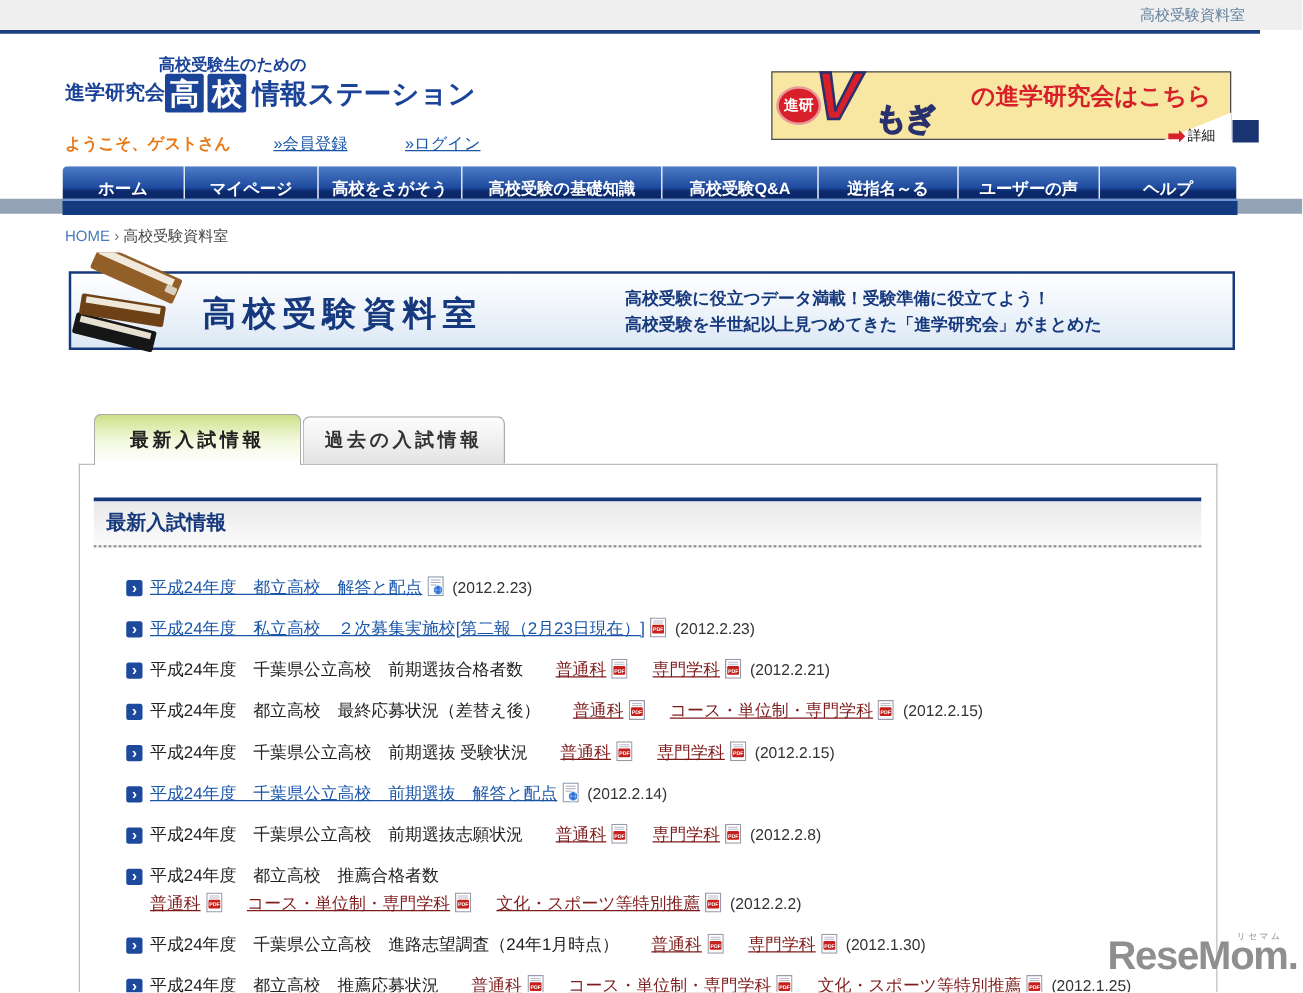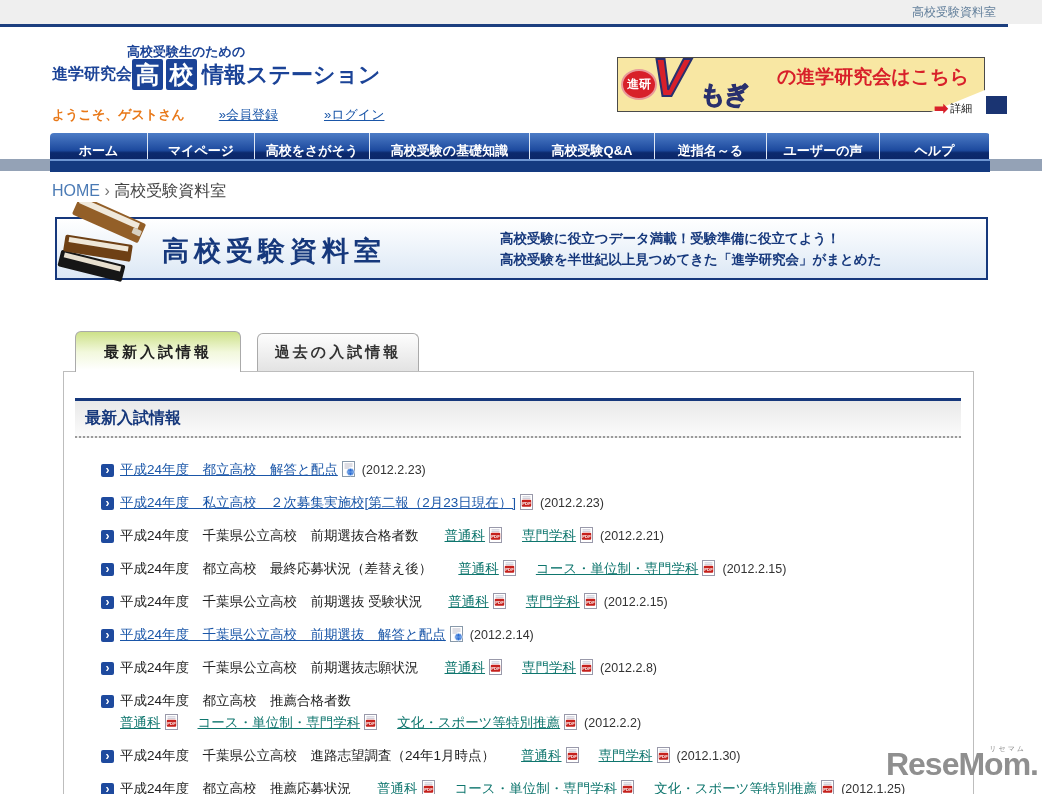--- a/index.html
+++ b/index.html
@@ -51,55 +51,55 @@
   .nav-item { background:linear-gradient(#4d7cc6 0%, #1d4a9e 48%, #0c2a6e 55%, #0a2260 100%);
               color:#fff; font-weight:bold; font-size:13px; display:flex; align-items:center; justify-content:center;
               border-right:1px solid #dfe8f5; cursor:pointer; white-space:nowrap; }
   .nav-item:last-child { border-right:none; }
   .n0{width:98px;} .n1{width:107px;} .n2{width:115px;} .n3{width:160px;} .n4{width:125px;} .n5{width:112px;} .n6{width:113px;} .n7{width:109px;}
   .slate-band { position:absolute; left:0; top:159px; width:1042px; height:12px; background:#94a2b6; }
   .navy-strip { position:absolute; left:50px; top:159px; width:940px; height:13px;
                 background:linear-gradient(#6d95d2 0, #6d95d2 2px, #143a80 2px); }
 
   
-  .crumbs { position:absolute; left:52px; top:181px; font-size:16px; color:#777; }
+  .crumbs { position:absolute; left:52px; top:181px; font-size:12px; color:#777; }
   .crumb-home { color:#4a7ab5; cursor:pointer; }
   .crumb-cur { color:#444; }
 
   
   .hero { position:absolute; left:55px; top:217px; width:933px; height:63px; border:2px solid #16387c;
           background:linear-gradient(#ffffff, #dce8f5); }
   .hero-title { position:absolute; left:105px; top:14px; font-size:27px; font-weight:bold; color:#16387c; letter-spacing:5px; }
   .hero-desc { position:absolute; left:443px; top:9px; font-size:13.5px; font-weight:bold; color:#16387c; line-height:21px; white-space:nowrap; }
   .books { position:absolute; left:54px; top:202px; z-index:3; }
 
   
   .tab { position:absolute; border:1px solid #aaa; border-bottom:none; border-radius:6px 6px 0 0;
          display:flex; align-items:center; justify-content:center; font-weight:bold; font-size:15px;
          letter-spacing:3px; cursor:pointer; z-index:4; }
   .tab-active { left:75px; top:331px; width:166px; height:41px;
                 background:linear-gradient(#cde188, #f2f8dc 50%, #ffffff 95%); color:#222; }
-  .tab-idle { left:257px; top:333px; width:162px; height:38px; z-index:1;
+  .tab-idle { left:242px; top:333px; width:162px; height:38px; z-index:1;
               background:linear-gradient(#fdfdfd, #e3e3e3); color:#333; }
 
   
   .panel { position:absolute; left:63px; top:371px; width:911px; height:424px; border:1px solid #bdbdbd;
            border-bottom:none; background:#fff; z-index:2; }
   .sec-head { margin:26px 12px 0 11px; border-top:3px solid #16387c; border-bottom:2px dotted #9a9a9a;
               background:linear-gradient(#e9e9e9, #fbfbfb); padding:7px 0 7px 10px;
               font-size:16px; font-weight:bold; color:#16387c; }
 
   
   .list { margin:22px 0 0 37px; font-size:13.5px; color:#222; }
   .row { margin-bottom:13px; line-height:20px; }
   .arrow { display:inline-block; width:13px; height:13px; background:#1e4a9e; border-radius:2px; color:#fff;
            font-size:12px; font-weight:bold; text-align:center; line-height:12px; margin-right:6px; vertical-align:0px; }
   .tlink { color:#1a56a8; text-decoration:underline; cursor:pointer; }
   .ttext { color:#222; }
-  a.sub { color:#0f766e; text-decoration:underline; margin-left:20px; cursor:pointer; }
+  a.sub { color:#7f1d1d; text-decoration:underline; margin-left:20px; cursor:pointer; }
   a.sub.first { margin-left:26px; }
   .l2 a.sub:first-child { margin-left:0; }
   .date { margin-left:7px; color:#333; font-size:12.5px; }
   .fico { vertical-align:-3px; margin-left:4px; cursor:pointer; }
   .l2 { padding-left:19px; margin-top:2px; }
 
   
   .watermark { position:absolute; right:4px; top:746px; z-index:9; color:#8f8f8f; }
   .wm-text { font-size:32px; font-weight:bold; letter-spacing:-1px; }
   .wm-ruby { position:absolute; top:-2px; right:12px; font-size:7px; letter-spacing:2px; }

